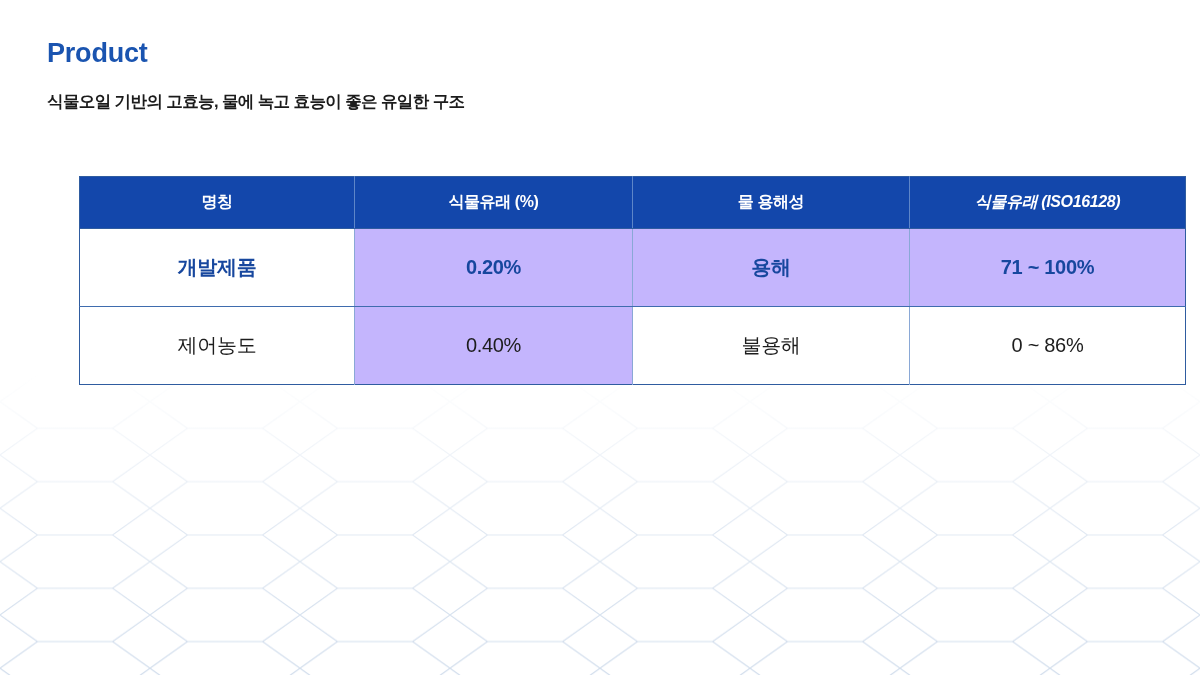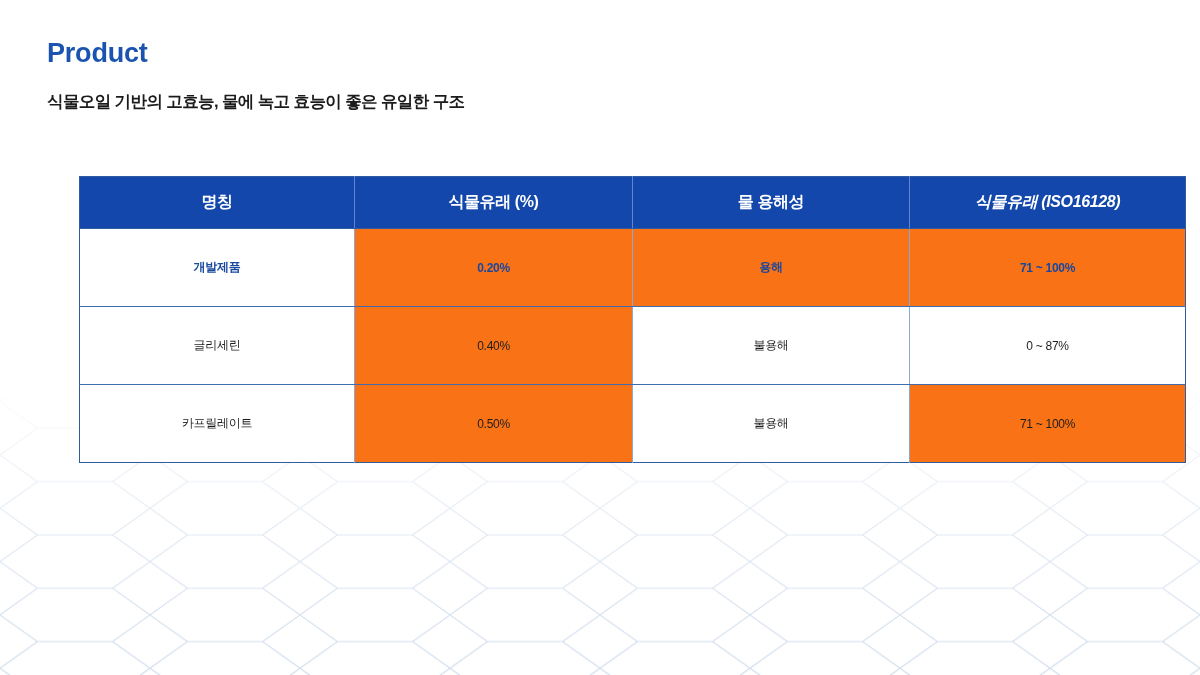--- a/index.html
+++ b/index.html
@@ -92,32 +92,32 @@
     vertical-align: middle;
     border-right: 1px solid #5e86c8;
     border-bottom: 1px solid #2f5ca0;
   }
   thead th:last-child { border-right: none; font-style: italic; }
 
   tbody td {
     height: 78px;
     text-align: center;
     vertical-align: middle;
-    font-size: 12px;
+    font-size: 20px;
     letter-spacing: -0.3px;
     color: #1d1d1d;
     background: #ffffff;
     border-right: 1px solid #8aa8d6;
     border-bottom: 1px solid #3f6cae;
   }
   tbody td:last-child { border-right: none; }
   tbody tr:last-child td { border-bottom: none; }
 
   
-  tbody td.hl { background: #f97316; }
+  tbody td.hl { background: #c4b5fd; }
 
   
   tbody tr.row-featured td {
     color: #17479e;
     font-weight: bold;
   }
 
   
   td.num { font-family: "Liberation Sans", "DejaVu Sans", sans-serif; }
 </style>
@@ -172,30 +172,24 @@
         <tr class="row-featured">
           <td class="cell">개발제품</td>
           <td class="cell num hl">0.20%</td>
           <td class="cell hl">용해</td>
           <td class="cell num hl">71 ~ 100%</td>
         </tr>
 
 
 
         <tr>
-          <td class="cell">글리세린</td>
+          <td class="cell">제어농도</td>
           <td class="cell num hl">0.40%</td>
           <td class="cell">불용해</td>
-          <td class="cell num">0 ~ 87%</td>
+          <td class="cell num">0 ~ 86%</td>
         </tr>
 
-        <tr>
-          <td class="cell">카프릴레이트</td>
-          <td class="cell num hl">0.50%</td>
-          <td class="cell">불용해</td>
-          <td class="cell num hl">71 ~ 100%</td>
-        </tr>
 
       </tbody>
     </table>
   </div>
 
 </div>
 
 </body></html>

